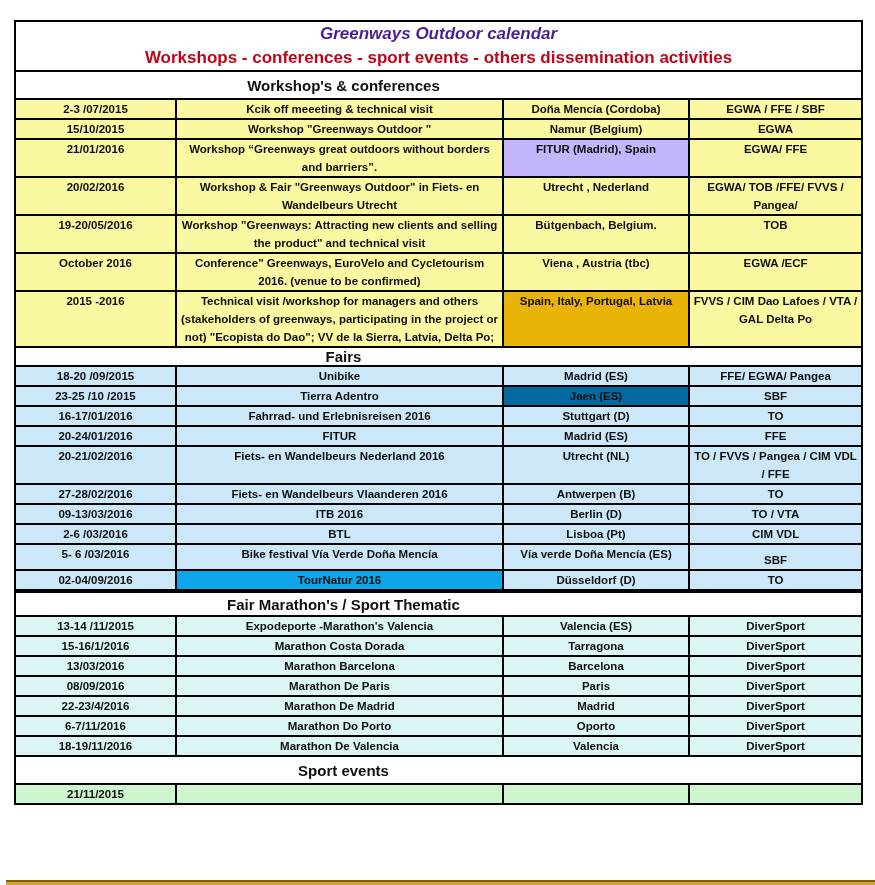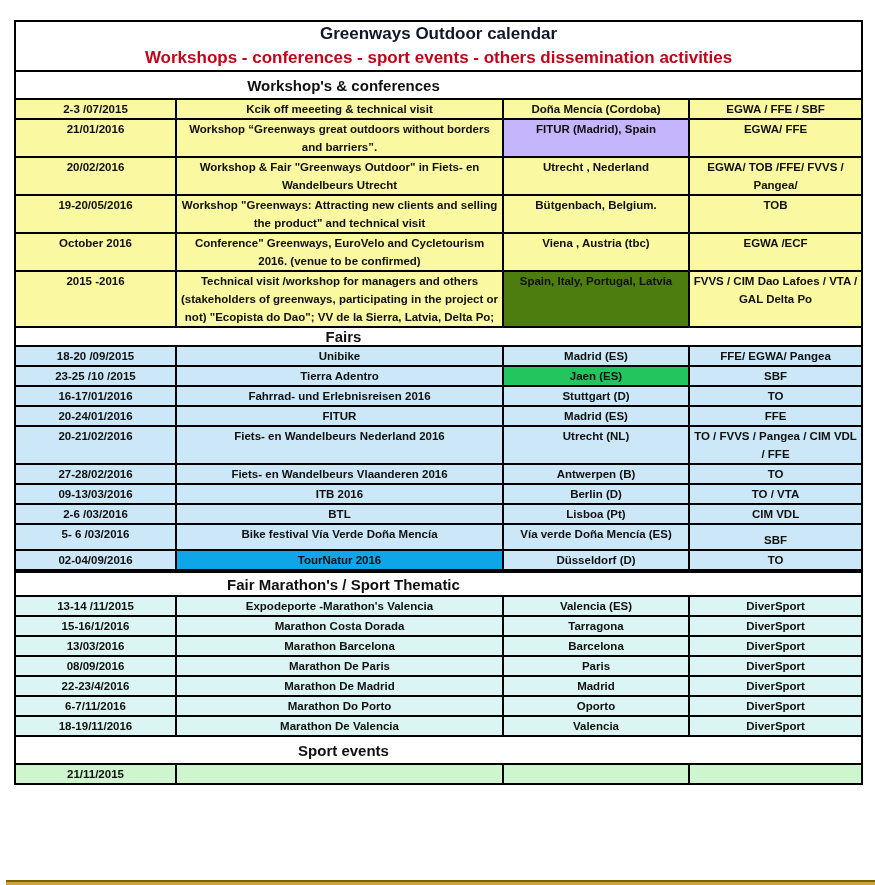--- a/index.html
+++ b/index.html
@@ -71,39 +71,45 @@
     <colgroup>
       <col class="c-dates">
         <col class="c-event">
         <col class="c-place">
         <col class="c-partner">
     </colgroup>
 
     <thead>
       <tr class="title-row">
         <td colspan="4">
-          <div class="title-line1" style="color: #0f172a;">Greenways Outdoor calendar</div>
+          <div class="title-line1" style="color: #4c1d95; font-style: italic;">Greenways Outdoor calendar</div>
           <div class="title-line2" style="color: rgb(193, 4, 26);">Workshops - conferences -  sport events - others dissemination activities</div>
         </td>
       </tr>
     </thead>
 
     <tbody class="data">
       <tr class="section-row sh-workshops">
         <td colspan="4">
           <div class="section-title">Workshop's &amp; conferences</div>
         </td>
       </tr>
     <tr>
           <td style="background: rgb(250, 248, 160); margin-left: 36px;">2-3 /07/2015</td>
           <td style="background: rgb(250, 248, 160);">Kcik off meeeting &amp; technical visit</td>
           <td style="background: rgb(250, 248, 160);">Doña Mencía (Cordoba)</td>
           <td style="background: rgb(250, 248, 160);">EGWA /  FFE / SBF</td>
         </tr>
         <tr>
+          <td style="background: rgb(250, 248, 160);">15/10/2015</td>
+          <td style="background: rgb(250, 248, 160);">Workshop "Greenways Outdoor "</td>
+          <td style="background: rgb(250, 248, 160);">Namur  (Belgium)</td>
+          <td style="background: rgb(250, 248, 160);">EGWA</td>
+        </tr>
+        <tr>
           <td style="background: rgb(250, 248, 160);">21/01/2016</td>
           <td style="background: rgb(250, 248, 160);">Workshop “Greenways great outdoors without borders and barriers”.</td>
           <td style="background: #c4b5fd;">FITUR (Madrid), Spain</td>
           <td style="background: rgb(250, 248, 160);">EGWA/ FFE</td>
         </tr>
         <tr>
           <td style="background: rgb(250, 248, 160);">20/02/2016</td>
           <td style="background: rgb(250, 248, 160);">Workshop &amp; Fair "Greenways Outdoor"  in Fiets- en Wandelbeurs Utrecht</td>
           <td style="background: rgb(250, 248, 160);">Utrecht , Nederland</td>
           <td style="background: rgb(250, 248, 160);">EGWA/ TOB /FFE/ FVVS / Pangea/</td>
@@ -116,41 +122,41 @@
         </tr>
         <tr>
           <td style="background: rgb(250, 248, 160);">October 2016</td>
           <td style="background: rgb(250, 248, 160);">Conference" Greenways, EuroVelo and Cycletourism 2016. (venue to be confirmed)</td>
           <td style="background: rgb(250, 248, 160);">Viena , Austria (tbc)</td>
           <td style="background: rgb(250, 248, 160);">EGWA /ECF</td>
         </tr>
         <tr>
           <td style="background: rgb(250, 248, 160);">2015 -2016</td>
           <td style="background: rgb(250, 248, 160);">Technical visit /workshop for managers and others (stakeholders of greenways, participating in the project or not) "Ecopista do Dao"; VV de la Sierra, Latvia, Delta Po;</td>
-          <td style="background: #4d7c0f;">Spain, Italy, Portugal, Latvia</td>
+          <td style="background: #eab308;">Spain, Italy, Portugal, Latvia</td>
           <td style="background: rgb(250, 248, 160);">FVVS / CIM Dao Lafoes / VTA / GAL Delta Po</td>
         </tr>
       </tbody>
 
     <tbody class="data">
       <tr class="section-row sh-fairs">
         <td colspan="4">
           <div class="section-title">Fairs</div>
         </td>
       </tr>
     <tr>
           <td style="background: rgb(203, 231, 248);">18-20 /09/2015</td>
           <td style="background: rgb(203, 231, 248);">Unibike</td>
           <td style="background: rgb(203, 231, 248);">Madrid (ES)</td>
           <td style="background: rgb(203, 231, 248);">FFE/  EGWA/ Pangea</td>
         </tr>
         <tr>
           <td style="background: rgb(203, 231, 248);">23-25 /10 /2015</td>
           <td style="background: rgb(203, 231, 248);">Tierra Adentro</td>
-          <td style="background: #22c55e;">Jaen (ES)</td>
+          <td style="background: #0369a1;">Jaen (ES)</td>
           <td style="background: rgb(203, 231, 248);">SBF</td>
         </tr>
         <tr>
           <td style="background: rgb(203, 231, 248);">16-17/01/2016</td>
           <td style="background: rgb(203, 231, 248);">Fahrrad- und Erlebnisreisen 2016</td>
           <td style="background: rgb(203, 231, 248);">Stuttgart (D)</td>
           <td style="background: rgb(203, 231, 248);">TO</td>
         </tr>
         <tr>
           <td style="background: rgb(203, 231, 248);">20-24/01/2016</td>

